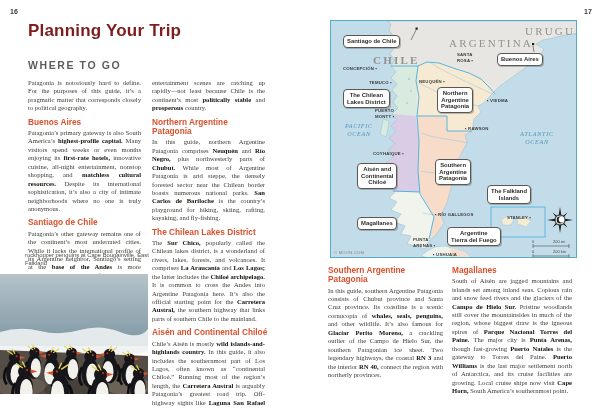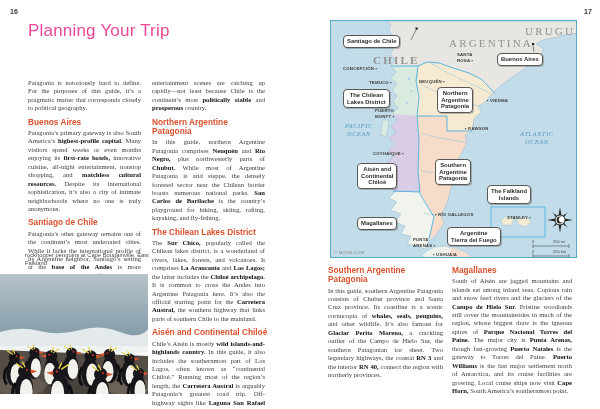--- a/index.html
+++ b/index.html
@@ -3,21 +3,21 @@
 <meta charset="utf-8">
 <style>
   * { margin:0; padding:0; box-sizing:border-box; }
   html,body { background:#e9e9e9; }
   #page {
     position:relative; width:600px; height:409px; background:#ffffff;
     overflow:hidden; font-family:"Liberation Sans", sans-serif;
   }
   .abs { position:absolute; }
   .pgnum { font-size:7px; font-weight:bold; color:#3a3a3a; }
-  #title { left:28px; top:21px; font-size:17px; font-weight:normal; color:#ec4899; letter-spacing:.2px; }
+  #title { left:28px; top:21px; font-size:17px; font-weight:bold; color:#7f1d1d; letter-spacing:.2px; }
   #where-heading { left:28px; top:59px; font-size:10.5px; font-weight:bold; color:#5b5c5e; letter-spacing:1.6px; }
   .col { position:absolute; }
   .body-p { font-family:"Liberation Serif", serif; font-size:6.6px; line-height:1.28; color:#3d3b37; text-align:justify; }
   .body-p b { color:#14130f; }
   .sec-h { font-size:8.3px; line-height:1.12; font-weight:bold; color:#da512d; margin:5px 0 2px 0; }
   .nowrap { white-space:nowrap; }
   #caption { left:25px; top:252px; width:128px; font-size:5.8px; line-height:1.3; color:#4b4a47; }
   #photo { left:0; top:274px; width:148px; height:120px; }
 
   
@@ -36,20 +36,21 @@
 </style>
 </head>
 <body>
 
 <div id="page">
 
   <div class="abs pgnum" style="left:10px; top:8px;">16</div>
   <div class="abs pgnum" style="left:584px; top:8px;">17</div>
 
   <div class="abs" id="title">Planning Your Trip</div>
+  <div class="abs" id="where-heading">WHERE TO GO</div>
 
   <div class="col" style="left:28px; top:79px; width:113px;">
     <p class="body-p">Patagonia is notoriously hard to define. For the purposes of this guide, it’s a pragmatic matter that corresponds closely to political geography.</p>
     <h3 class="sec-h">Buenos Aires</h3>
     <p class="body-p">Patagonia’s primary gateway is also South America’s <b>highest-profile capital.</b> Many visitors spend weeks or even months enjoying its <b>first-rate hotels,</b> innovative cuisine, all-night entertainment, nonstop shopping, and <b>matchless cultural resources.</b> Despite its international sophistication, it’s also a city of intimate neighborhoods where no one is truly anonymous.</p>
     <h3 class="sec-h">Santiago de Chile</h3>
     <p class="body-p">Patagonia’s other gateway remains one of the continent’s most underrated cities. While it lacks the international profile of its Argentine neighbor, Santiago’s setting at the <b>base of the Andes</b> is more impressive, and its hotels, food, and</p>
   </div>
 
   <div class="col" style="left:152px; top:79px; width:113px;">

